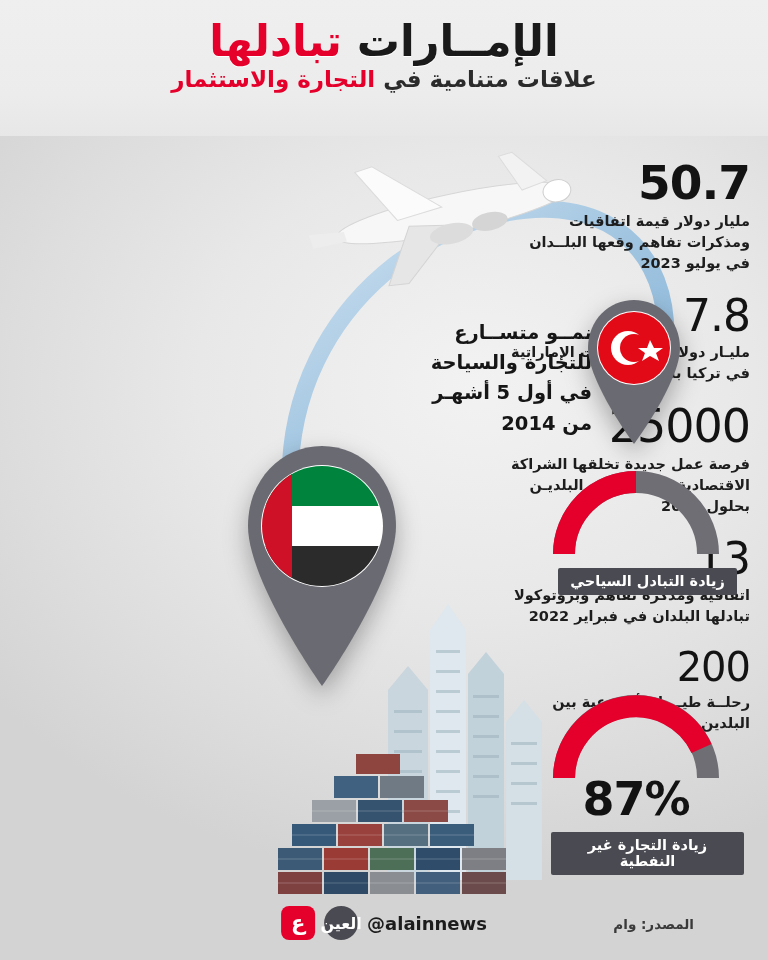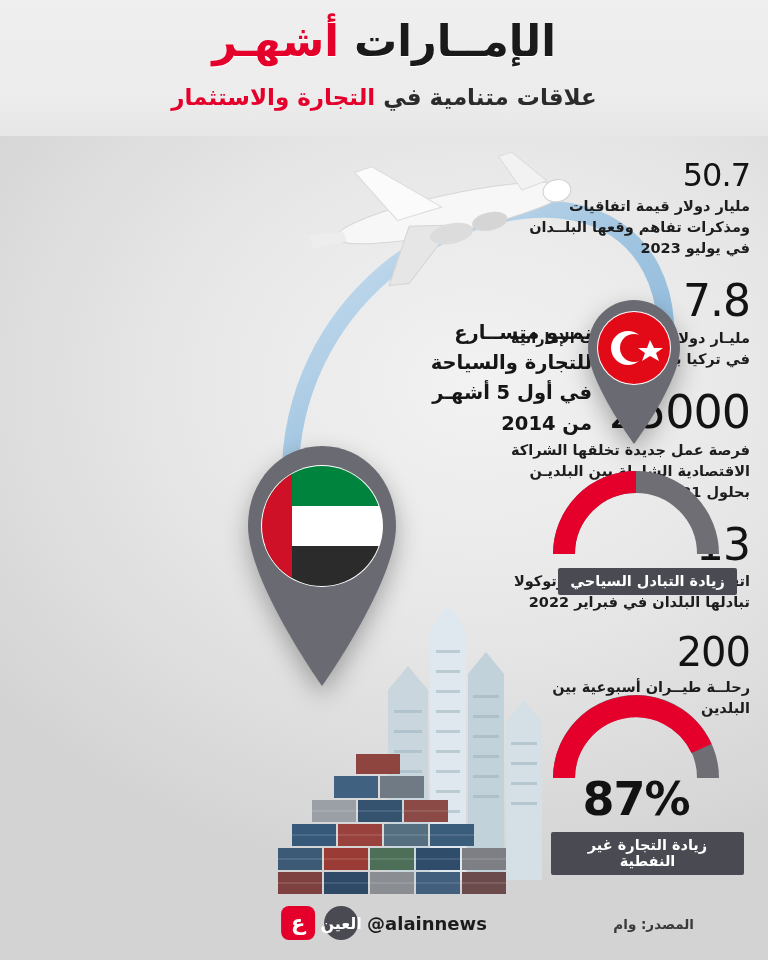--- a/index.html
+++ b/index.html
@@ -24,21 +24,20 @@
     text-align: center;
   }
   .title {
     margin-top: 16px;
     font-size: 43px; font-weight: bold; letter-spacing: 1px;
     color: #1a1a1a;
     text-shadow: 0 1px 0 #fff;
   }
   .title .accent { color: #e4002b; }
   .subtitle {
-    margin-top: 18px;
     font-size: 23px; font-weight: bold; color: #2b2b2b;
   }
   .subtitle .accent { color: #e4002b; }
 
   
   .stats {
     position: absolute; top: 160px; right: 18px;
     width: 246px;
     text-align: left;
     direction: rtl;
@@ -50,21 +49,21 @@
     color: #131313;
     text-align: right;
     direction: ltr;
   }
   .stat .desc {
     margin-top: 5px;
     font-size: 14.5px; line-height: 1.45; font-weight: bold;
     color: #1d1d1d;
   }
 
-  .stat.s1 .num { font-size: 32px; }
+  .stat.s1 .num { font-size: 47px; font-weight: bold; }
   .stat.s2 { margin-top: 6px; }
   .stat.s3 .num { font-size: 46px; }
   .stat.s4 .num { font-size: 44px; }
   .stat.s5 .num { font-size: 40px; }
 
   
   .plane-wrap { position: absolute; top: 122px; left: 248px; width: 400px; height: 190px; }
 
   
   .arc { position: absolute; top: 180px; left: 230px; width: 480px; height: 340px; }
@@ -130,21 +129,21 @@
   .brand-handle { font-size: 18px; font-weight: bold; color: #1c1c1c; }
 </style>
 </head>
 <body>
 
 <div id="root">
 
   <div class="header">
     <div class="title">
       <span>الإمــارات</span>
-      <span class="accent">أشهـر</span>
+      <span class="accent">تبادلها</span>
     </div>
     <div class="subtitle">
       <span>علاقات متنامية في</span>
       <span class="accent">التجارة والاستثمار</span>
     </div>
   </div>
 
   <div class="arc">
     <svg width="480" height="340" viewBox="0 0 480 340">
       <defs>

